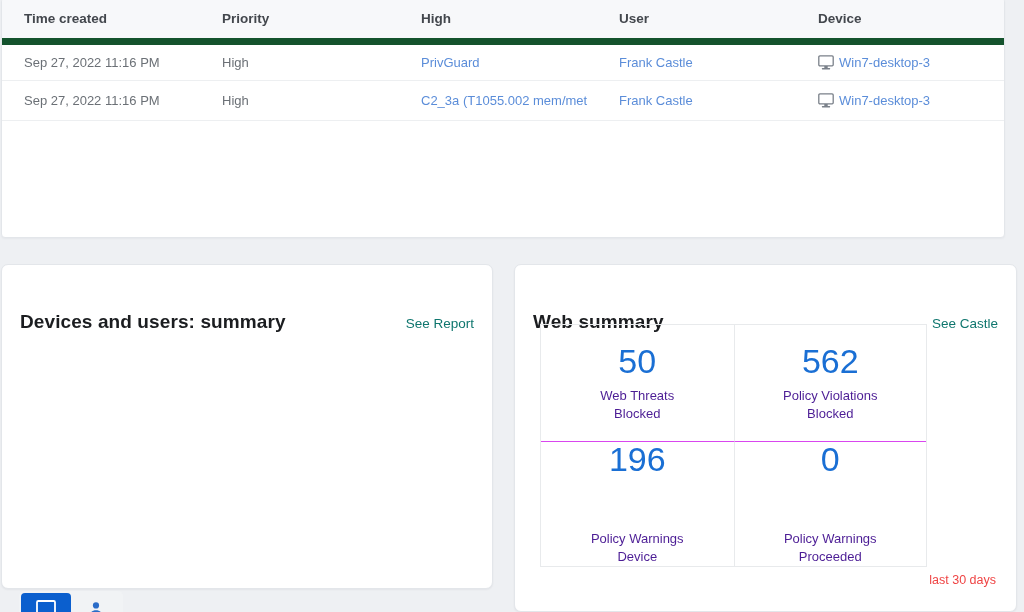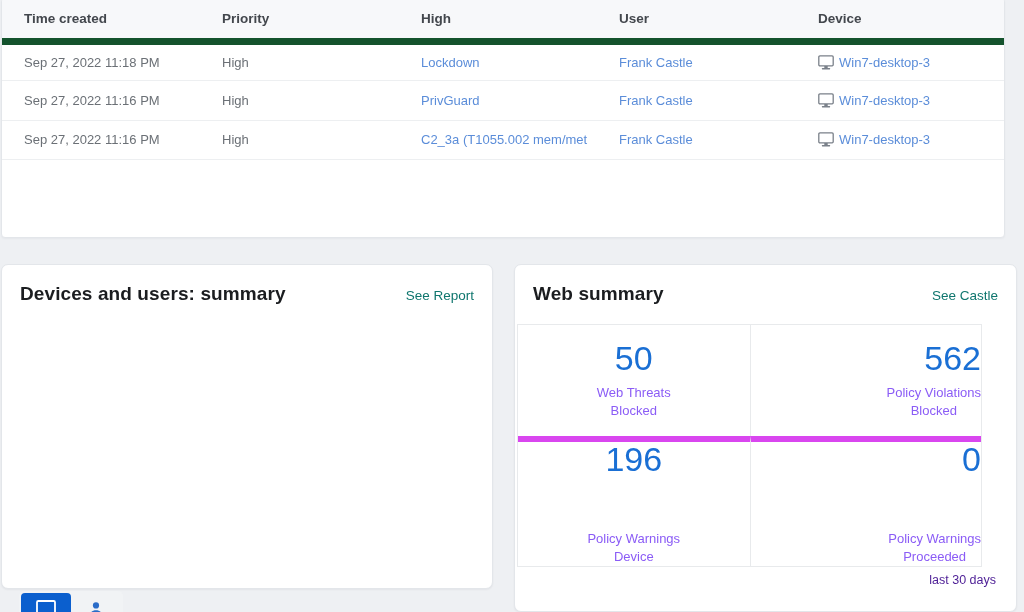--- a/index.html
+++ b/index.html
@@ -60,92 +60,76 @@
     border: 1px solid #e3e6ea;
     border-radius: 7px;
     box-shadow: 0 1px 2px rgba(16,24,40,.05);
   }
   #devices-card { left: 1px; top: 264px; width: 492px; height: 325px; }
   #web-card     { left: 514px; top: 264px; width: 503px; height: 348px; }
 
   .card-head {
     position: relative;
     padding: 18px 18px 0 18px;
-    display: flex; align-items: baseline; justify-content: space-between;
+    display: flex; align-items: baseline; justify-content: space-between; margin-top: 28px;
   }
   .card-title {
     font-size: 19px; font-weight: bold; color: #1b1d20; letter-spacing: .1px;
   }
   .card-link { font-size: 13.5px; color: #0f766e; text-decoration: none; cursor: pointer; }
 
   
   .toggle-group {
     position: absolute; left: 17px; top: 326px;
     display: inline-flex; background: #f1f3f5; border-radius: 5px; padding: 2px;
   }
   .toggle-btn {
     width: 50px; height: 32px; border-radius: 4px;
     display: flex; align-items: center; justify-content: center;
     cursor: pointer; border: none; background: transparent;
   }
   .toggle-btn.active { background: #0b5fce; }
 
   
   .kpi-box {
-    position: absolute; left: 2px; top: 59px; width: 465px; height: 243px;
+    position: absolute; left: 25px; top: 59px; width: 387px; height: 243px;
     border: 1px solid #e8eaec;
   }
   .kpi-grid { display: grid; grid-template-columns: 1fr 1fr; grid-template-rows: 1fr 1fr; height: 100%; }
   .kpi {
     display: flex; flex-direction: column; align-items: center; justify-content: center;
     text-align: center;
   }
   .kpi + .kpi { }
-  .kpi-c2 { border-left: 1px solid #e8eaec; align-items: flex-end; }
-  .kpi-r2 { border-top: 6px solid #d946ef; gap: 45px; }
+  .kpi-c2 { border-left: 1px solid #e8eaec; }
+  .kpi-r2 { border-top: 1px solid #d946ef; gap: 45px; }
   .kpi-num { font-size: 34px; color: #1a6fd4; line-height: 1.05; margin-bottom: 7px; font-weight: normal; }
-  .kpi-lbl { font-size: 13px; color: #8b5cf6; line-height: 1.38; }
+  .kpi-lbl { font-size: 13px; color: #4c1d95; line-height: 1.38; }
   .kpi-foot {
     position: absolute; right: 20px; top: 308px;
-    font-size: 12.5px; color: #4c1d95;
+    font-size: 12.5px; color: #ef4444;
   }
 </style>
 </head>
 <body>
 
 <div class="page">
 
   <div class="table-panel">
     <table class="alerts">
       <thead>
         <tr>
           <th class="col-time">Time created</th>
           <th class="col-prio">Priority</th>
           <th class="col-name">High</th>
           <th class="col-user">User</th>
           <th class="col-dev">Device</th>
         </tr>
       </thead>
       <tbody>
-        <tr>
-          <td>Sep 27, 2022 11:18 PM</td>
-          <td>High</td>
-          <td><a class="lnk" href="#">Lockdown</a></td>
-          <td><a class="lnk" href="#">Frank Castle</a></td>
-          <td>
-            <span class="dev-cell">
-              <svg class="monitor-sm" viewBox="0 0 16 15">
-                <rect x="0.8" y="0.8" width="14.4" height="10" rx="1.1" fill="none" stroke="#7a8089" stroke-width="1.3"></rect>
-                <rect x="6.3" y="11" width="3.4" height="2.3" fill="#7a8089"></rect>
-                <rect x="3.8" y="13.1" width="8.4" height="1.3" rx="0.6" fill="#7a8089"></rect>
-              </svg>
-              <a class="lnk" href="#">Win7-desktop-3</a>
-            </span>
-          </td>
-        </tr>
         <tr>
           <td>Sep 27, 2022 11:16 PM</td>
           <td>High</td>
           <td><a class="lnk" href="#">PrivGuard</a></td>
           <td><a class="lnk" href="#">Frank Castle</a></td>
           <td>
             <span class="dev-cell">
               <svg class="monitor-sm" viewBox="0 0 16 15">
                 <rect x="0.8" y="0.8" width="14.4" height="10" rx="1.1" fill="none" stroke="#7a8089" stroke-width="1.3"></rect>
                 <rect x="6.3" y="11" width="3.4" height="2.3" fill="#7a8089"></rect>

